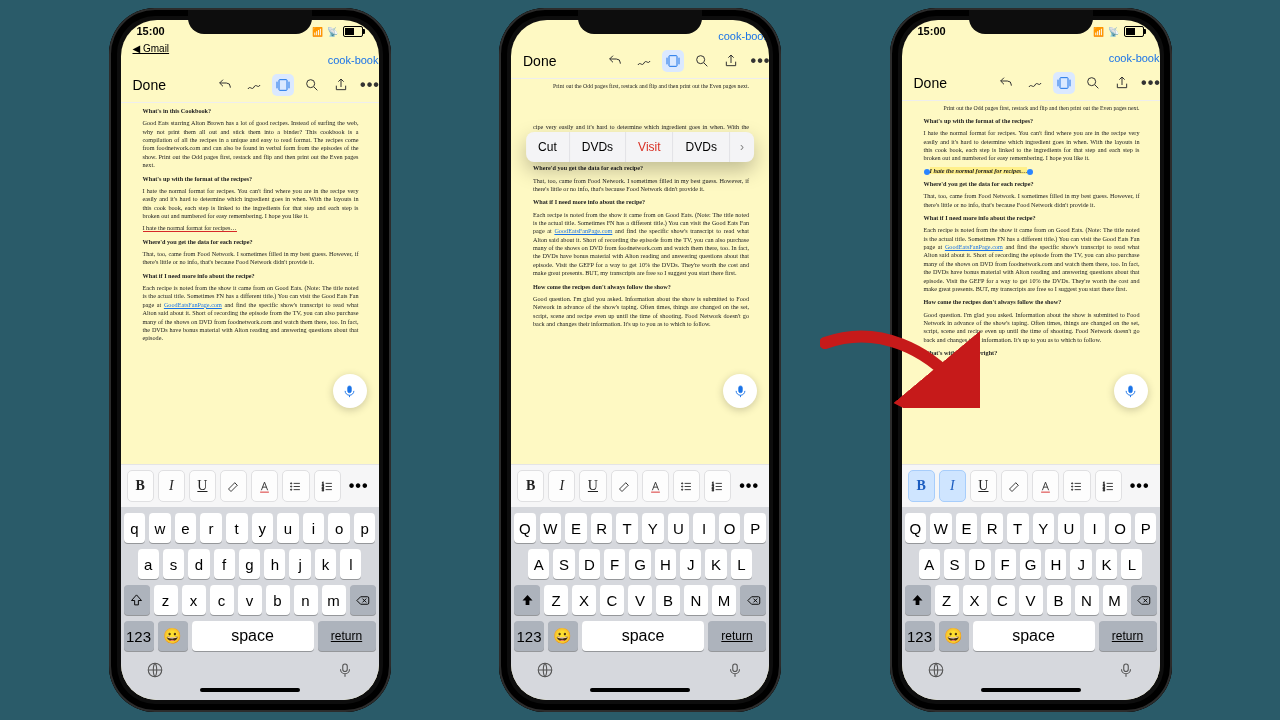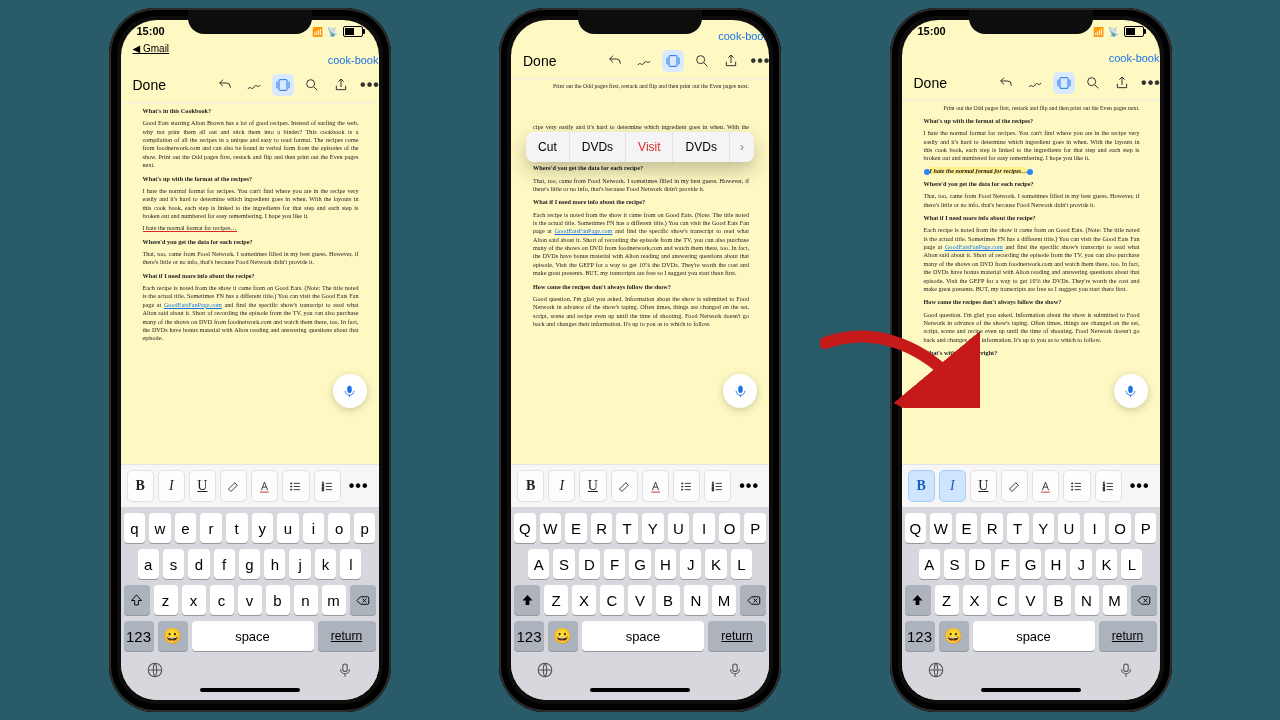--- a/index.html
+++ b/index.html
@@ -99,21 +99,21 @@
   .key{flex:1;max-width:24px;height:30px;background:var(--ios-key);border-radius:4px;
     box-shadow:0 1px 0 rgba(0,0,0,.3);display:flex;align-items:center;justify-content:center;
     font-size:15px;color:#000;font-family:-apple-system,Arial,sans-serif;}
   .krow.mid{padding:0 14px;}
   .key.fn{background:var(--ios-key-dark);max-width:30px;font-size:12px;}
   .key.shift svg,.key.bksp svg{width:15px;height:15px;fill:#000;}
   .key.bksp{max-width:30px;}
   .krow.bot .key{max-width:none;}
   .krow.bot .k123{flex:0 0 30px;background:var(--ios-key-dark);font-size:15px;}
   .krow.bot .kemoji{flex:0 0 30px;background:var(--ios-key-dark);}
-  .krow.bot .kspace{flex:1;font-size:13px;}
+  .krow.bot .kspace{flex:1;font-size:16px;}
   .krow.bot .kret{flex:0 0 58px;background:var(--ios-key-dark);font-size:12px;text-decoration:underline;}
   .kb-foot{display:flex;justify-content:space-between;padding:4px 22px 2px 22px;}
   .kb-foot svg{width:18px;height:18px;stroke:#555;fill:none;stroke-width:1.5;}
   .home-ind{height:4px;width:100px;background:#000;border-radius:3px;margin:3px auto 4px auto;}
   
   .arrow{position:absolute;top:328px;left:820px;pointer-events:none;z-index:20;}
 </style>
 </head>
 <body>
 

